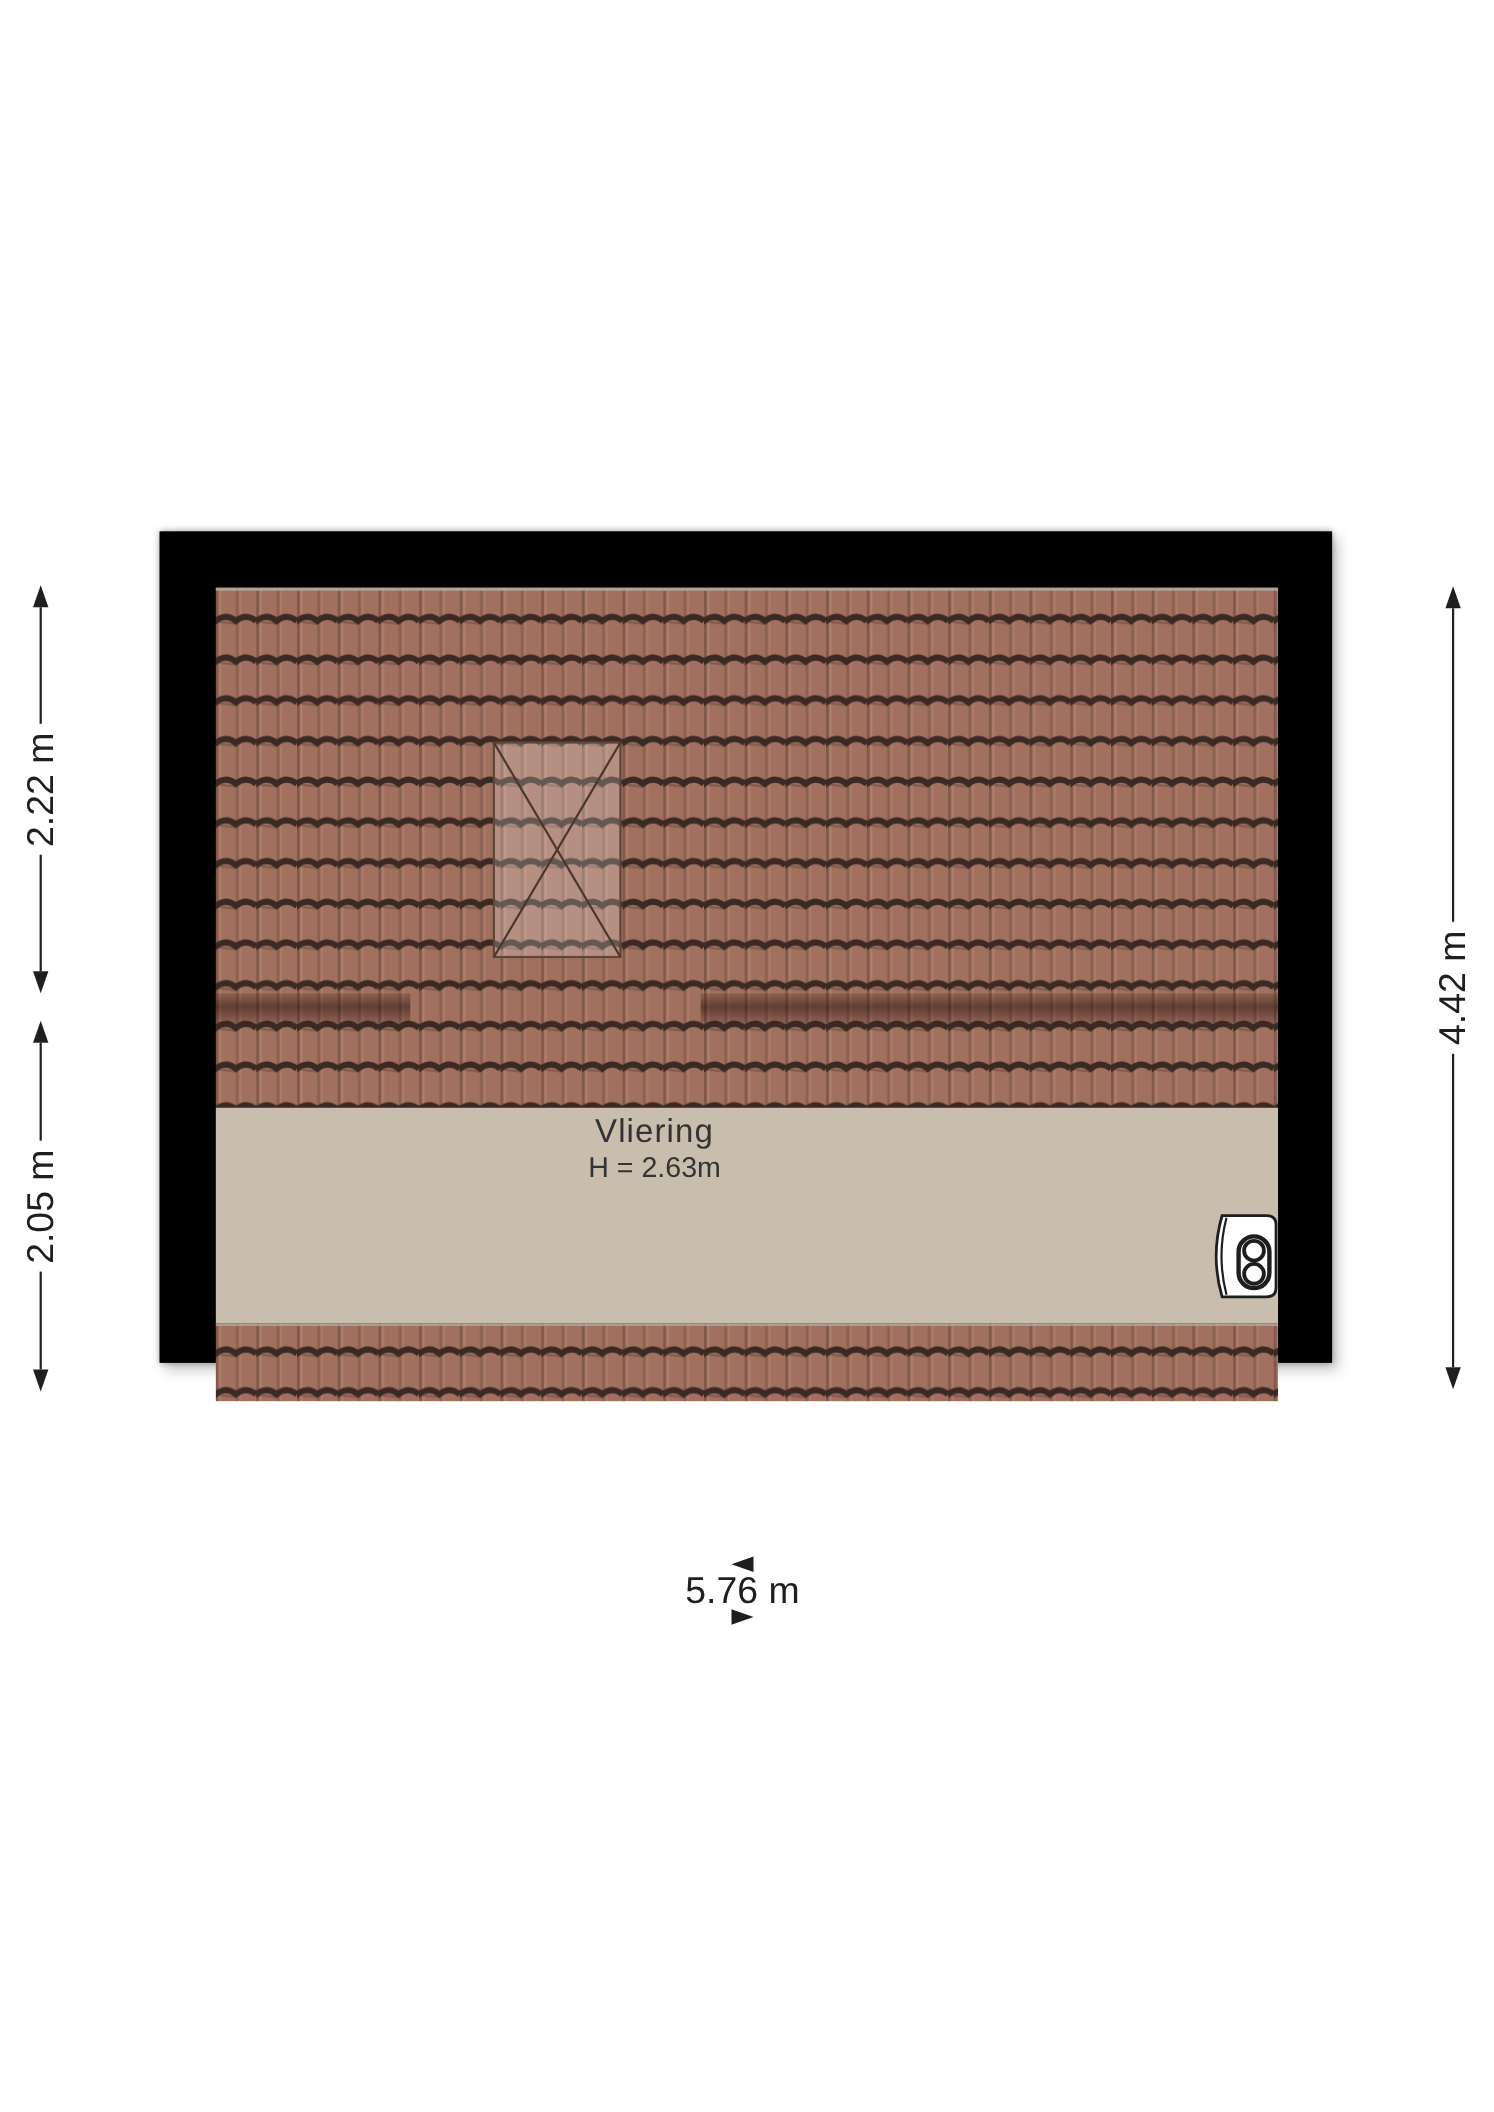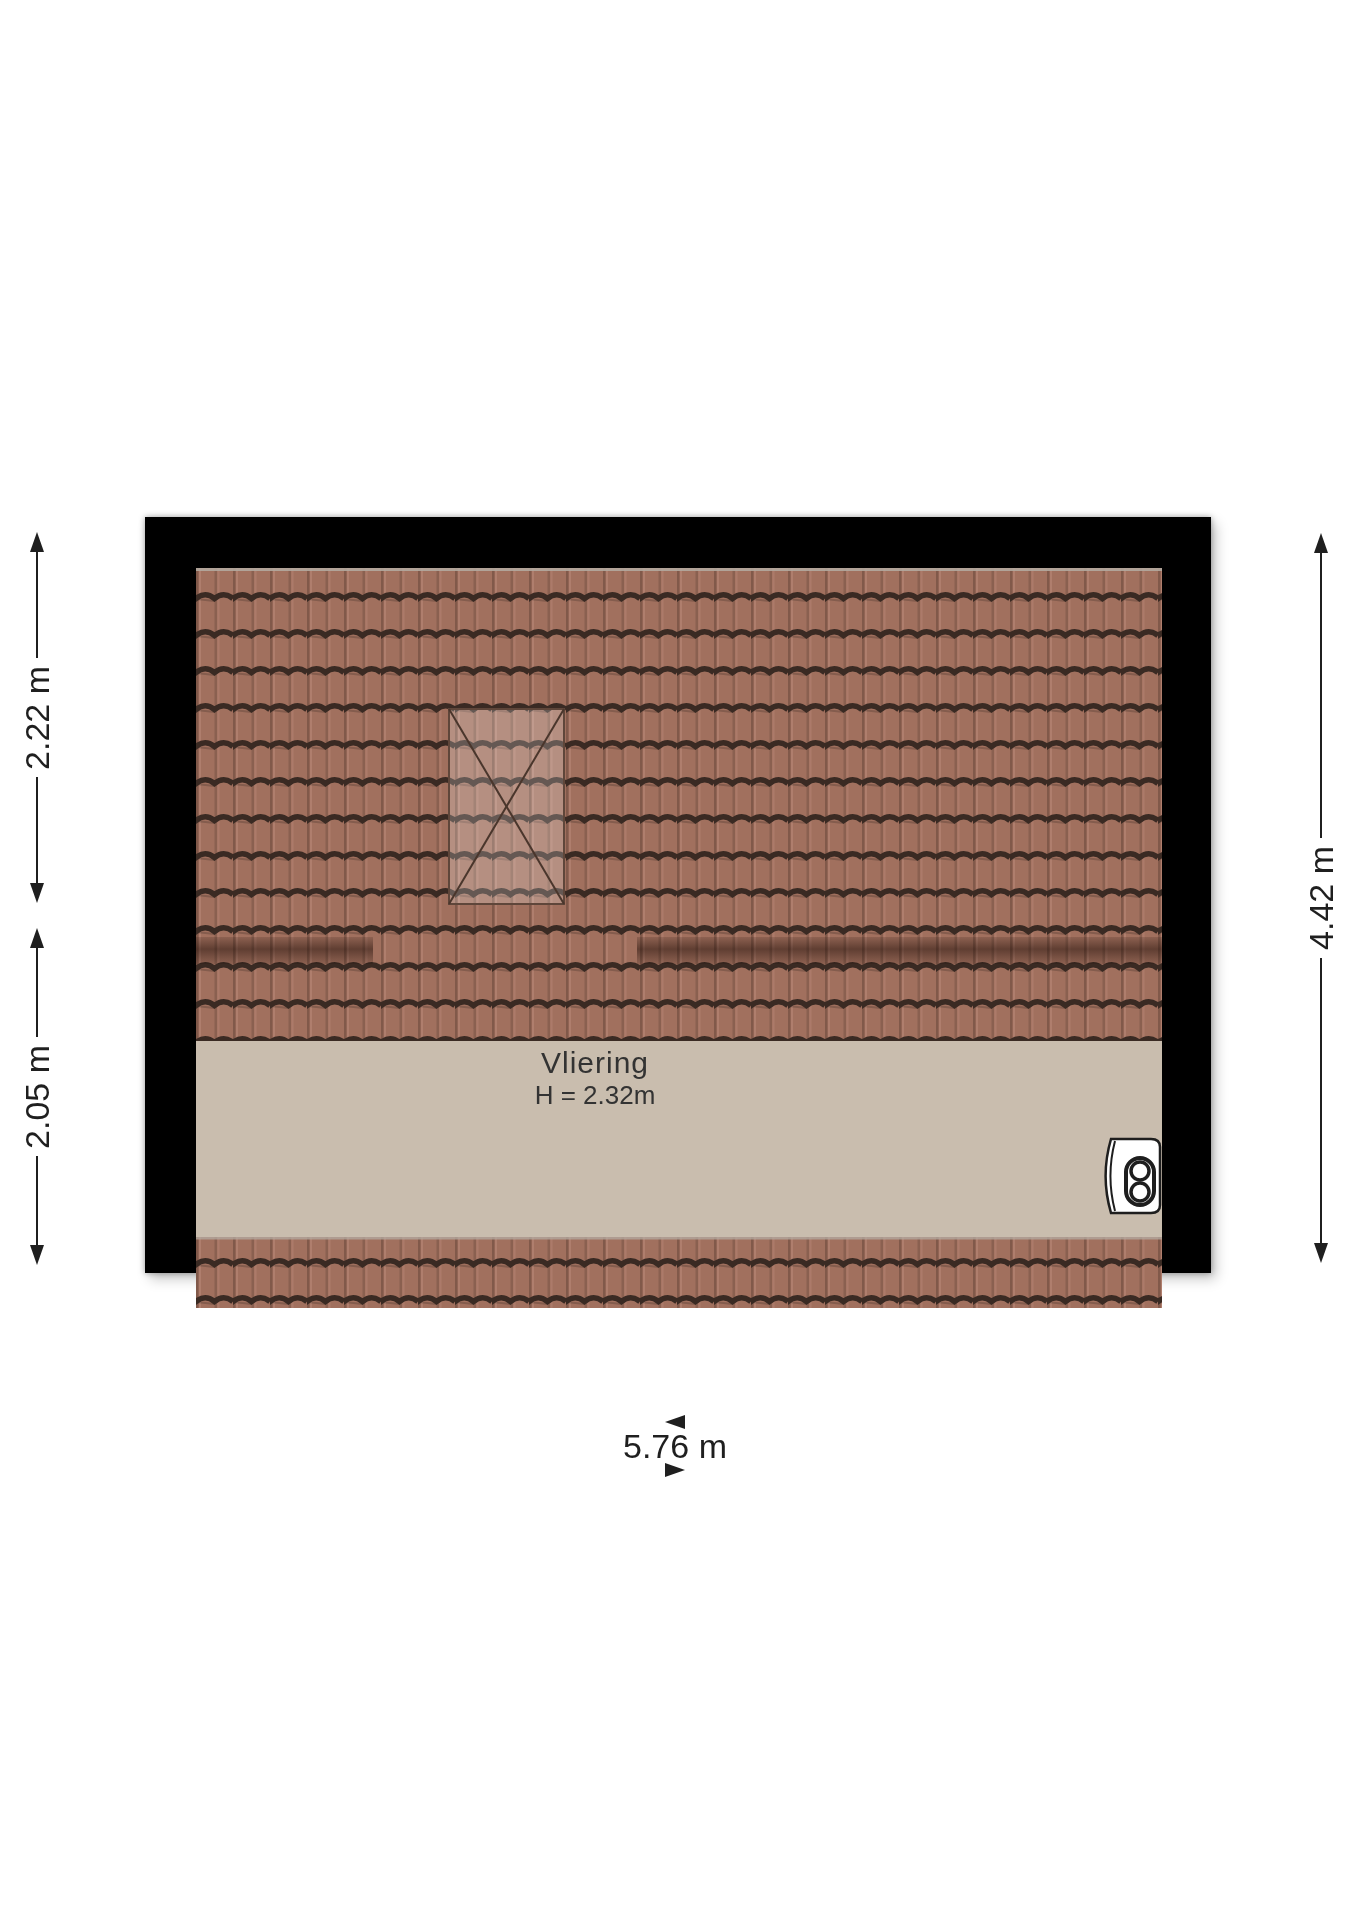--- a/index.html
+++ b/index.html
@@ -8,21 +8,20 @@
     width:1358px;height:1920px;
     background:var(--bg,#ffffff);
     overflow:hidden;
     font-family:"Liberation Sans", sans-serif;
   }
   
   .plan-frame{
     position:absolute;left:145px;top:483px;width:1066px;height:756px;
     background:var(--wall,#000000);
     box-shadow:0 0 6px rgba(0,0,0,0.35),5px 6px 12px rgba(0,0,0,0.22);
-    margin-top:34px;
   }
   .plan-interior{
     position:absolute;left:51px;top:51px;width:966px;height:740px;
   }
   .plan-svg{position:absolute;left:0;top:0;display:block;}
   
   .room-label-block{
     position:absolute;left:399px;top:478px;transform:translateX(-50%);
     text-align:center;color:#333333;white-space:nowrap;
   }
@@ -94,21 +93,21 @@
 
         <g>
           <rect x="253" y="141" width="115" height="195" fill="#ffffff" fill-opacity="0.22" stroke="#5f463a" stroke-width="2"></rect>
           <line x1="253" y1="141" x2="368" y2="336" stroke="#4a362c" stroke-width="2"></line>
           <line x1="368" y1="141" x2="253" y2="336" stroke="#4a362c" stroke-width="2"></line>
         </g>
       </svg>
 
       <div class="room-label-block">
         <div class="room-name">Vliering</div>
-        <div class="room-height">H = 2.32m</div>
+        <div class="room-height">H = 2.63m</div>
       </div>
 
       <svg class="boiler" viewBox="0 0 68 80">
         <path d="M16,3 H56 Q65,3 65,11 V69 Q65,77 56,77 H16 C9,53 9,27 16,3 Z" fill="#ffffff" stroke="#1e1e1e" stroke-width="2.5"></path>
         <path d="M20,5 C14,28 14,52 20,75" fill="none" stroke="#1e1e1e" stroke-width="2"></path>
         <rect x="31" y="22" width="28" height="47" rx="14" fill="#ffffff" stroke="#1e1e1e" stroke-width="4"></rect>
         <circle cx="45" cy="35" r="9" fill="#ffffff" stroke="#1e1e1e" stroke-width="3.5"></circle>
         <circle cx="45" cy="56" r="9" fill="#ffffff" stroke="#1e1e1e" stroke-width="3.5"></circle>
       </svg>
 

